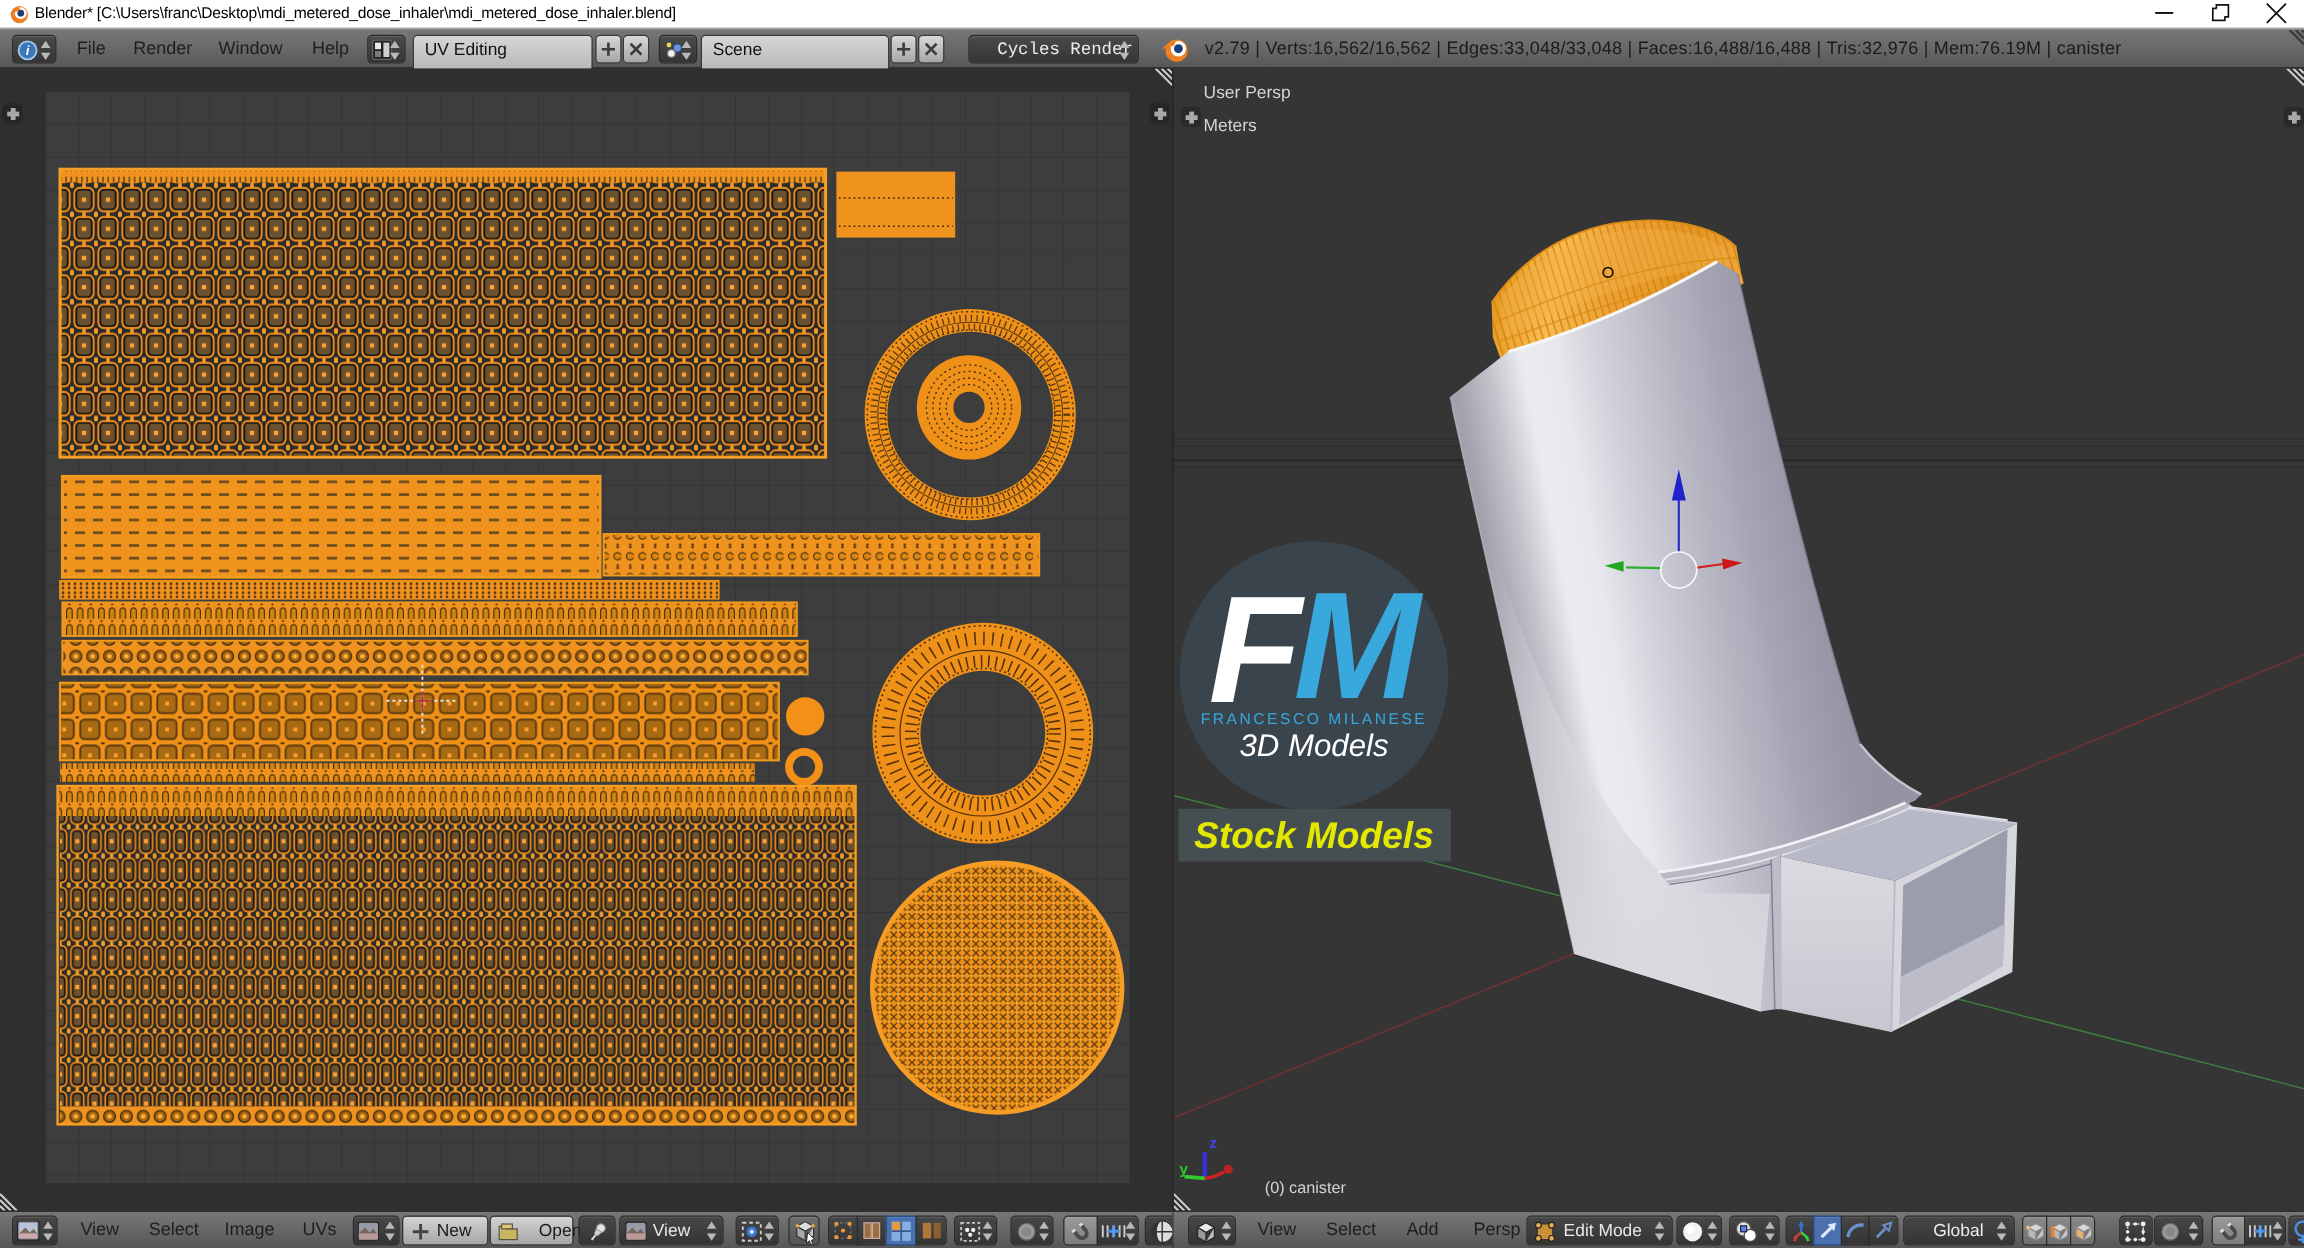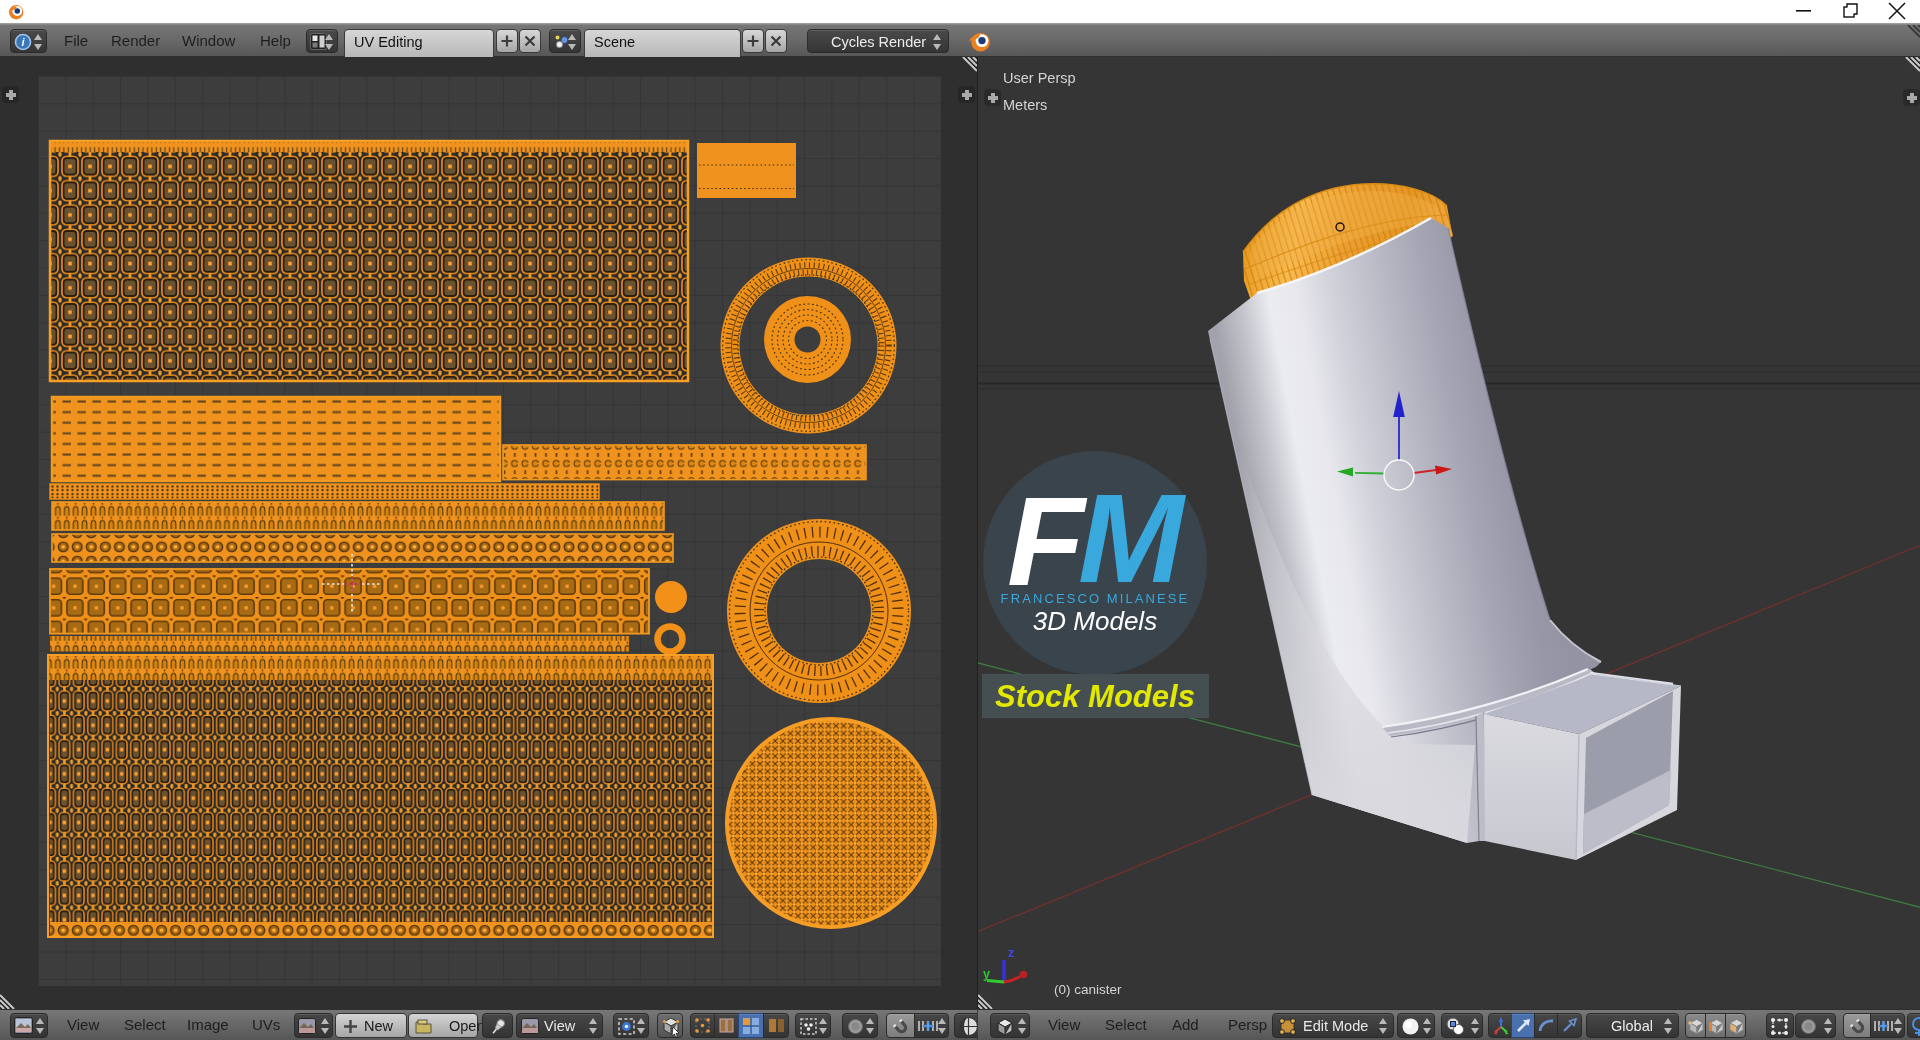--- a/index.html
+++ b/index.html
@@ -44,20 +44,21 @@
 </head>
 <body>
 
 <div id="titlebar">
   <svg class="abs" style="left:7px;top:3px" width="17" height="17" viewBox="0 0 17 17">
     <circle cx="9.2" cy="9.2" r="7.2" fill="#ec7f22"></circle>
     <circle cx="10.3" cy="8" r="4.9" fill="#fff"></circle>
     <circle cx="10.3" cy="8" r="2.8" fill="#1b3c77"></circle>
     <path d="M1.2 8.8 C3.2 5.2 6.5 3.5 10 3.4 L8.6 6.3 C5.8 6.7 3.4 7.5 1.2 8.8 Z" fill="#ec7f22"></path>
   </svg>
+  <div id="titletext" style="font-size:13px;letter-spacing:-0.2px">Blender* [C:\Users\franc\Desktop\mdi_metered_dose_inhaler\mdi_metered_dose_inhaler.blend]</div>
   <svg class="winbtn" style="left:1794px" width="22" height="22">
       <rect x="2" y="10" width="15" height="1.6" fill="#111"></rect>
     </svg>
   <svg class="winbtn" style="left:1840px" width="22" height="22">
      <rect x="4" y="7" width="10" height="10" fill="none" stroke="#111" stroke-width="1.4"></rect>
      <path d="M7 7 V4 H17 V14 H14" fill="#fff" stroke="#111" stroke-width="1.4"></path>
     </svg>
   <svg class="winbtn" style="left:1886px" width="22" height="22">
       <path d="M3 3 L19 19 M19 3 L3 19" stroke="#111" stroke-width="1.5"></path>
     </svg>
@@ -103,30 +104,31 @@
   </div>
   <div class="lfield" style="left:584px;width:157px;">
       <span style="position:absolute;left:9px;top:4px">Scene</span>
     </div>
   <div class="lbtn" style="left:742px;"><svg width="20" height="22">
         <path d="M10 5.5 V16.5 M4.5 11 H15.5" stroke="#3c3c3c" stroke-width="2.2"></path>
       </svg></div>
   <div class="lbtn" style="left:765px;"><svg width="20" height="22">
         <path d="M5.5 6.5 L14.5 15.5 M14.5 6.5 L5.5 15.5" stroke="#3c3c3c" stroke-width="2.2"></path>
       </svg></div>
-  <div class="dwidget" style="left:807px;width:142px;color:#ededed;font-size:14.5px;">
+  <div class="dwidget" style="left:807px;width:142px;color:#ededed;font-size:14.5px;font-family:Liberation Mono, monospace;">
     <span style="position:absolute;left:23px;top:4px">Cycles Render</span>
     <div class="updn" style="right:6px"></div>
   </div>
   <svg class="abs" style="left:967px;top:5px" width="25" height="24" viewBox="0 0 25 24">
     <circle cx="13.5" cy="12.2" r="9.3" fill="#ec7f22"></circle>
     <circle cx="15" cy="10.6" r="6.4" fill="#fff"></circle>
     <circle cx="15" cy="10.6" r="3.7" fill="#1b3c77"></circle>
     <path d="M1.5 11.5 C4 6.8 8.5 4.6 13 4.4 L11.2 8.2 C7.5 8.7 4.3 9.8 1.5 11.5 Z" fill="#ec7f22"></path>
   </svg>
+  <div class="hmenu" style="left:1004px;top:7px;color:#1b1b1b;font-size:15px;letter-spacing:0.2px">v2.79 | Verts:16,562/16,562 | Edges:33,048/33,048 | Faces:16,488/16,488 | Tris:32,976 | Mem:76.19M | canister</div>
   <svg class="abs" style="right:0;top:0" width="16" height="32">
       <path d="M4 0 L16 12 M9 0 L16 7 M14 0 L16 2" stroke="#3a3a3a" stroke-width="2"></path>
     </svg>
 </div>
 
 <div id="uvpanel">
   <div id="uvgrid"></div>
   <svg id="uvsvg" class="abs" style="left:0;top:0" width="977" height="952" viewBox="0 0 977 952">
   <defs>
     <pattern id="patA" width="20" height="24.3" patternUnits="userSpaceOnUse">

